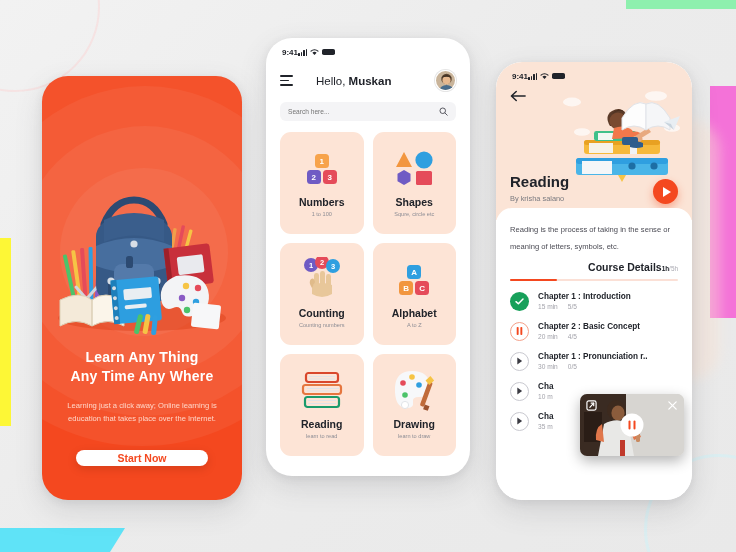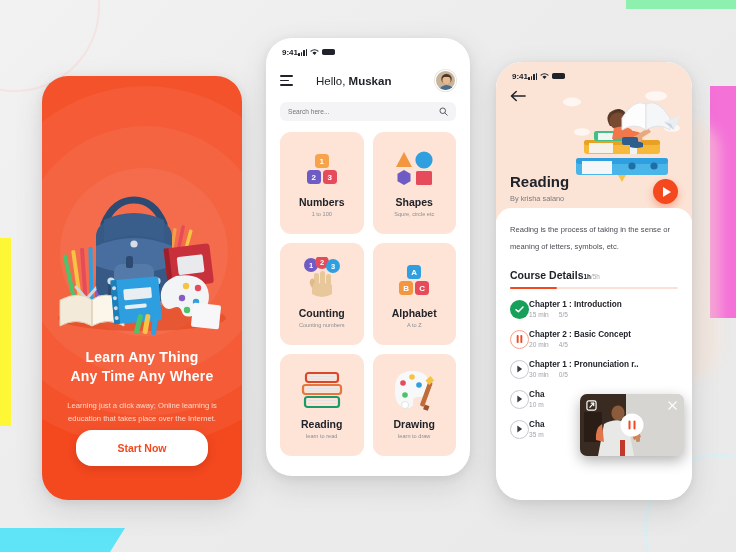--- a/index.html
+++ b/index.html
@@ -45,21 +45,21 @@
   .r1 { width: 330px; height: 330px; left: -62px; top: 10px; }
   .r2 { width: 250px; height: 250px; left: -22px; top: 50px; }
   .r3 { width: 168px; height: 168px; left: 18px; top: 92px; }
   .r4 { width: 400px; height: 400px; left: -100px; top: -30px; }
 
   .illus-left { position: absolute; left: 0; top: 92px; width: 200px; height: 170px; }
   .onboard-txt { position: absolute; left: 14px; right: 14px; top: 272px; text-align: center; }
   .onboard-title { color: #fff; font-weight: 700; font-size: 14px; line-height: 19px; letter-spacing: .2px; }
   .onboard-sub { color: #ffd6c8; font-size: 7.6px; line-height: 12.5px; margin-top: 14px; padding: 0 8px; }
   .start-btn {
-    position: absolute; left: 34px; right: 34px; bottom: 34px; height: 36px;
+    position: absolute; left: 34px; right: 34px; bottom: 34px; height: 16px;
     background: #fff; border-radius: 16px; border: none; cursor: pointer;
     color: #f4481f; font-weight: 700; font-size: 10.5px; font-family: inherit;
     display: flex; align-items: center; justify-content: center;
     box-shadow: 0 3px 9px rgba(120,30,10,.22);
   }
 
   
   #phone-mid { left: 266px; top: 38px; width: 204px; height: 438px; background: #fff; }
   .statusbar { height: 22px; display: flex; align-items: center; justify-content: flex-start;
                padding: 6px 16px 0; font-size: 8px; font-weight: 700; color: #20232a; }
@@ -106,29 +106,29 @@
   .hero-author { position: absolute; left: 14px; bottom: 17px; font-size: 7.4px; color: #79797f; }
   .play-fab { position: absolute; right: 14px; bottom: 16px; width: 25px; height: 25px; border-radius: 50%;
               background: #f4481f; display: flex; align-items: center; justify-content: center; cursor: pointer;
               box-shadow: 0 4px 9px rgba(244,72,31,.4); }
   .play-fab::after { content: ''; width: 0; height: 0; border-left: 8px solid #fff;
                      border-top: 5px solid transparent; border-bottom: 5px solid transparent; margin-left: 3px; }
 
   .sheet { position: absolute; left: 0; right: 0; top: 146px; bottom: 0; background: #fff;
            border-radius: 16px 16px 26px 26px; padding: 13px 14px 0; }
   .desc { font-size: 7.6px; line-height: 17px; color: #4c4c55; }
-  .cd-head { display: flex; align-items: baseline; justify-content: flex-start; margin-top: 14px; }
+  .cd-head { display: flex; align-items: baseline; justify-content: flex-end; margin-top: 6px; }
   .cd-title { font-size: 10.5px; font-weight: 700; color: #20232a; }
   .cd-prog { font-size: 6.4px; color: #aaaab2; }
   .cd-prog b { color: #20232a; font-weight: 700; }
   .cd-rule { height: 1.6px; background: #fbe0d6; margin-top: 6px; border-radius: 2px; position: relative; }
   .cd-rule::before { content: ''; position: absolute; left: 0; top: 0; height: 100%; width: 28%;
                      background: #f4481f; border-radius: 2px; }
 
-  .chapter { display: flex; align-items: center; gap: 0; margin-top: 11px; cursor: pointer; }
+  .chapter { display: flex; align-items: center; gap: 9px; margin-top: 11px; cursor: pointer; }
   .ch-icon { width: 19px; height: 19px; border-radius: 50%; flex: none;
              display: flex; align-items: center; justify-content: center; }
   .ch-done { background: #17a05a; }
   .ch-pause { border: 1.3px solid #f4a18a; }
   .ch-play { border: 1.3px solid #c9c9d0; }
   .ch-name { font-size: 8.2px; font-weight: 700; color: #20232a; white-space: nowrap; }
   .ch-meta { font-size: 6.6px; color: #a3a3ab; margin-top: 2.5px; display: flex; gap: 10px; }
 
   .pip { position: absolute; right: 8px; bottom: 44px; width: 104px; height: 62px; border-radius: 7px;
          overflow: hidden; box-shadow: 0 5px 14px rgba(0,0,0,.3); cursor: pointer; }

